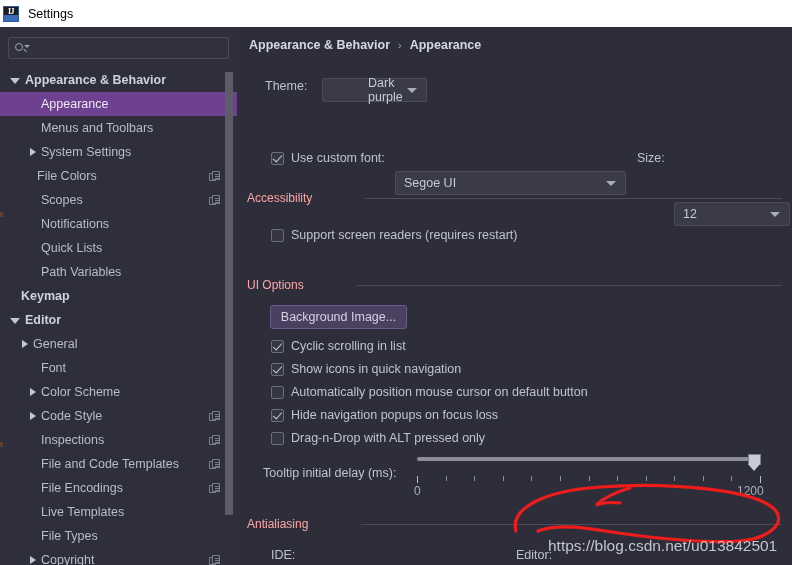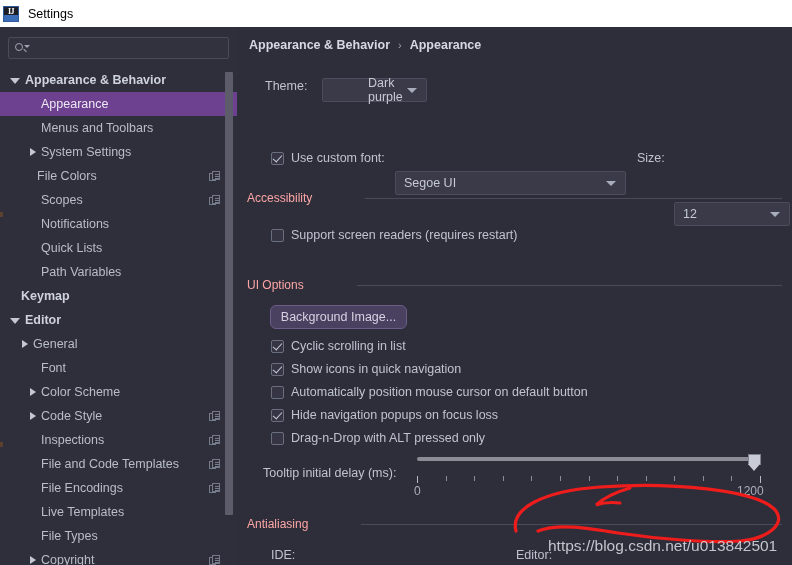--- a/index.html
+++ b/index.html
@@ -491,21 +491,21 @@
     </div>
     <div class="cbline" style="left:34px; top:191px;margin-top:10px;">
       <span class="cb"></span>
       <span>Support screen readers (requires restart)</span>
     </div>
 
     <div class="section" style="left:10px; top:251px; width:535px;">
       <span>UI Options</span>
       <span class="rule" style="flex:1;"></span>
     </div>
-    <div class="btn" style="left:33px; top:278px; width:137px; height:24px;border-radius:6px;">
+    <div class="btn" style="left:33px; top:278px; width:137px; height:24px;">
       <span>Background Image...</span>
     </div>
 
     <div class="cbline" style="left:34px; top:312px;">
       <span class="cb checked"></span>
       <span>Cyclic scrolling in list</span>
     </div>
     <div class="cbline" style="left:34px; top:335px;">
       <span class="cb checked"></span>
       <span>Show icons in quick navigation</span>

